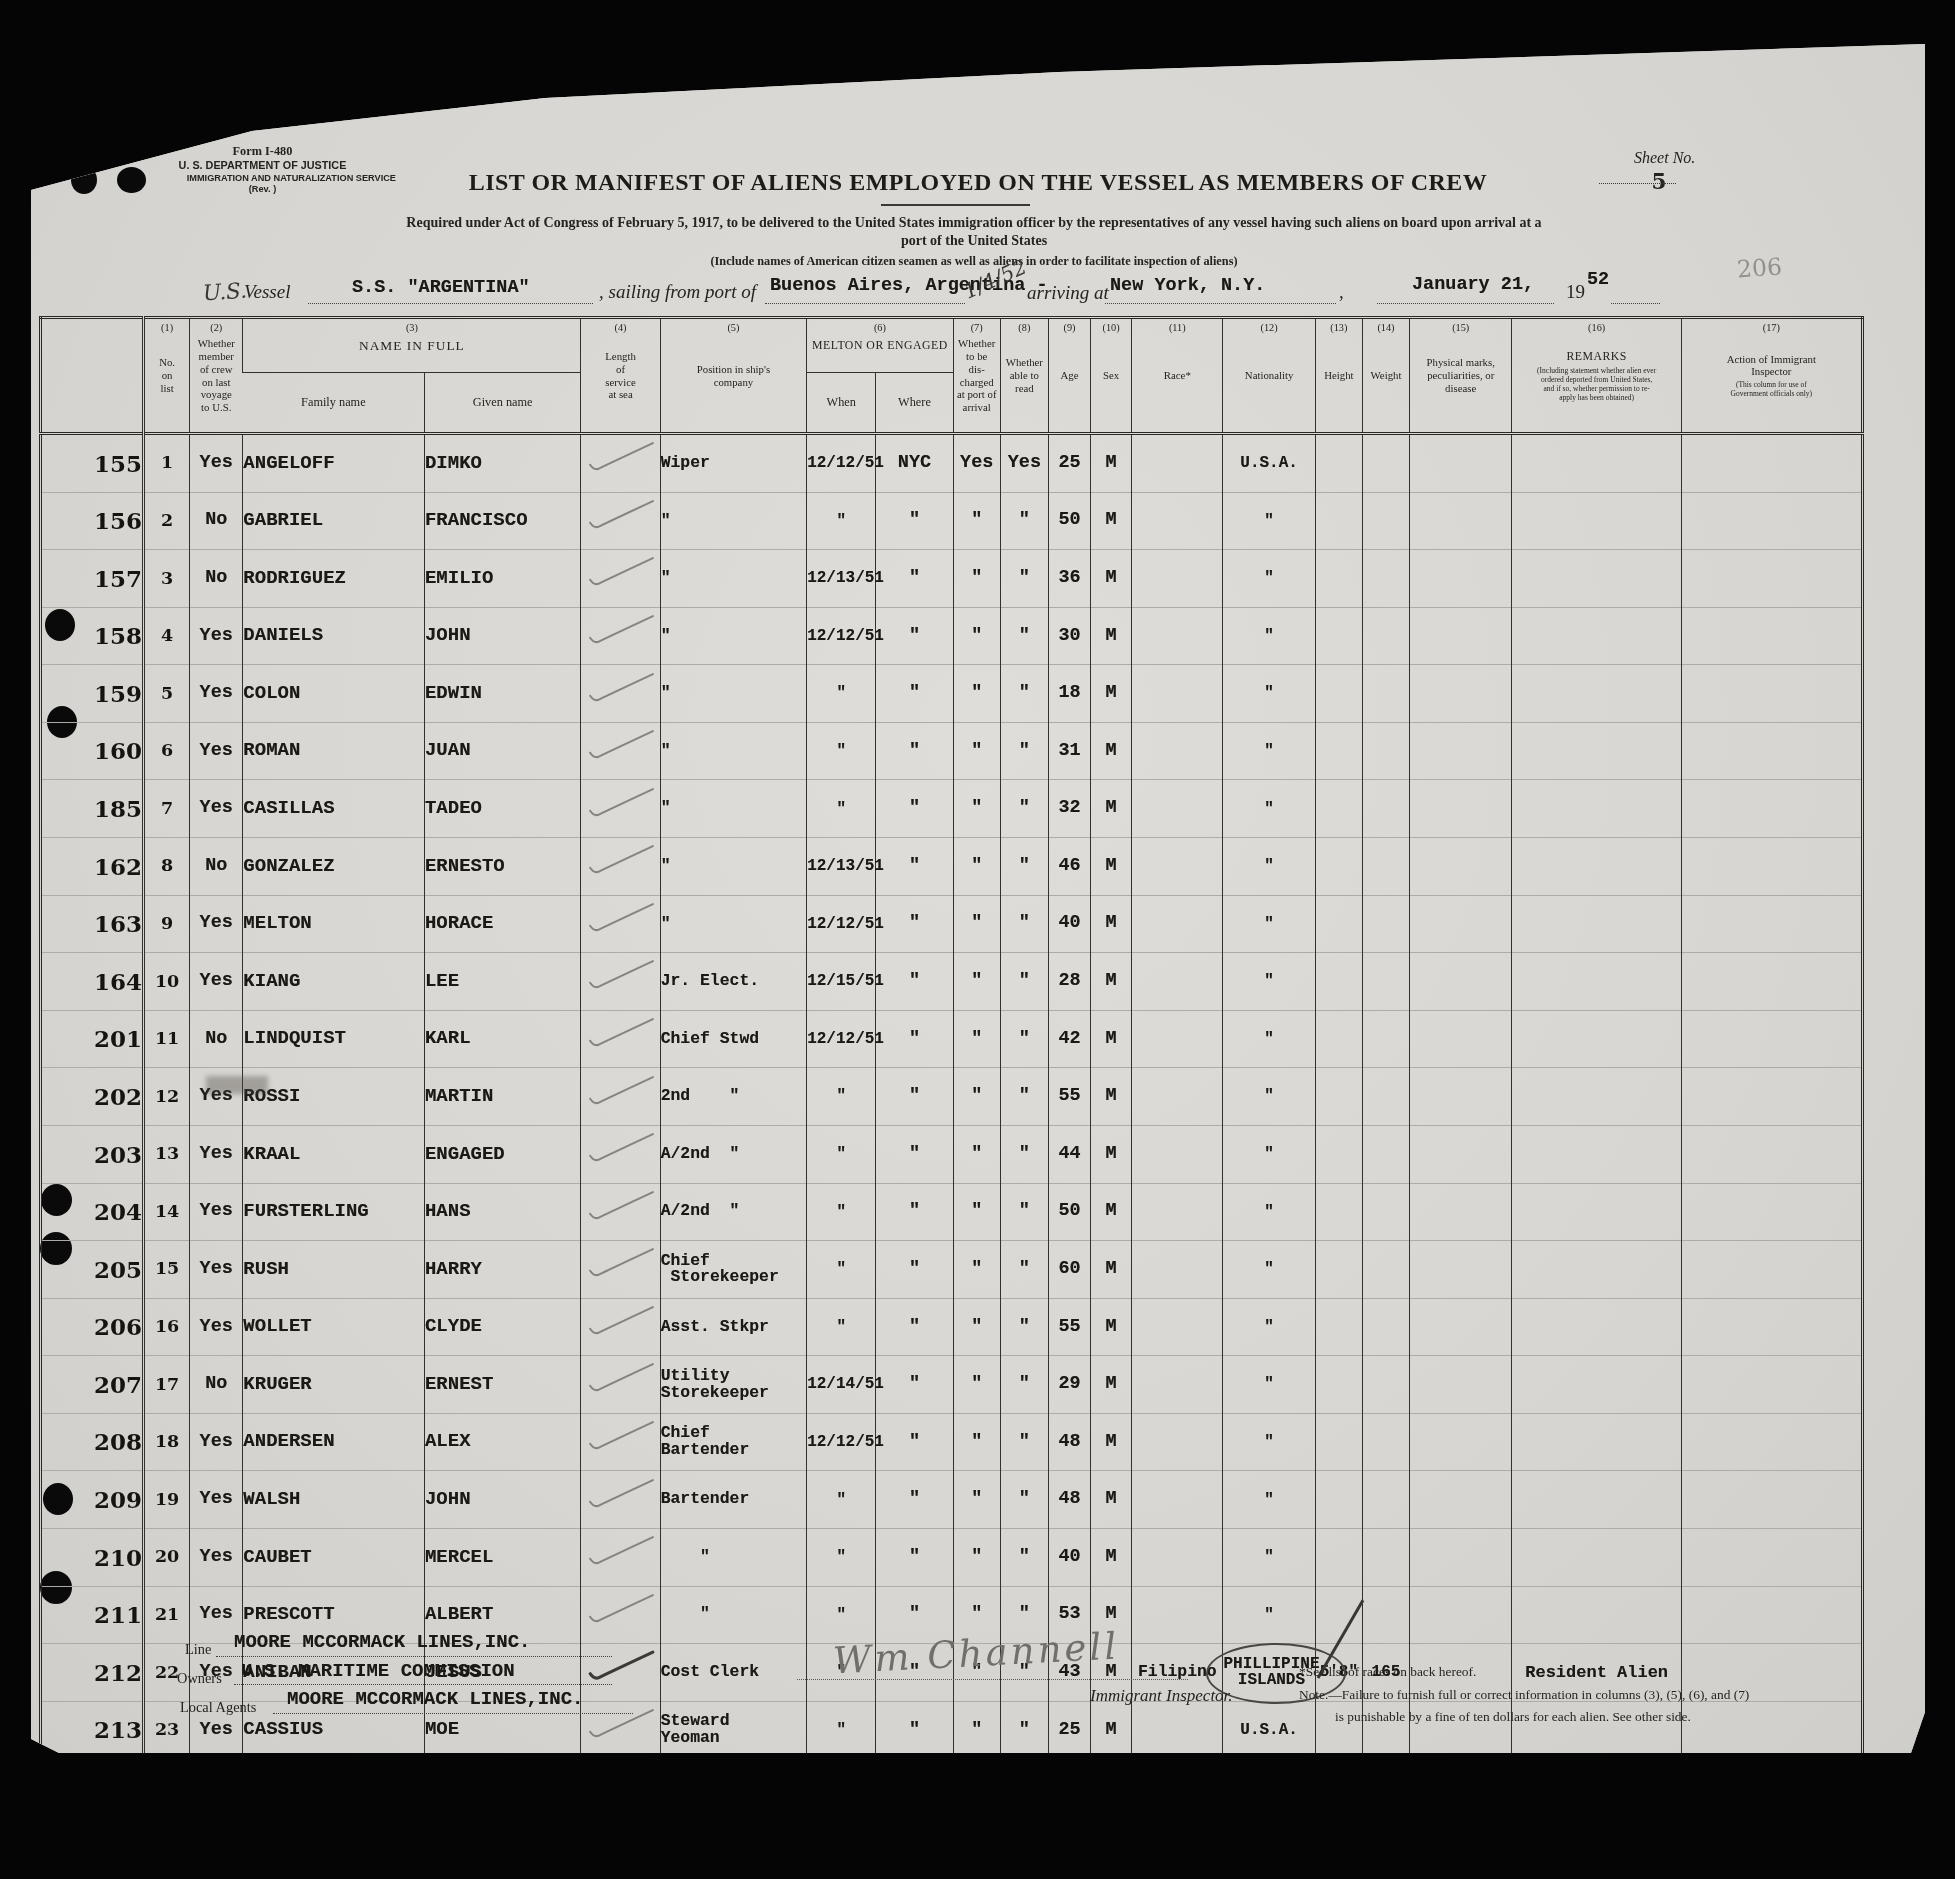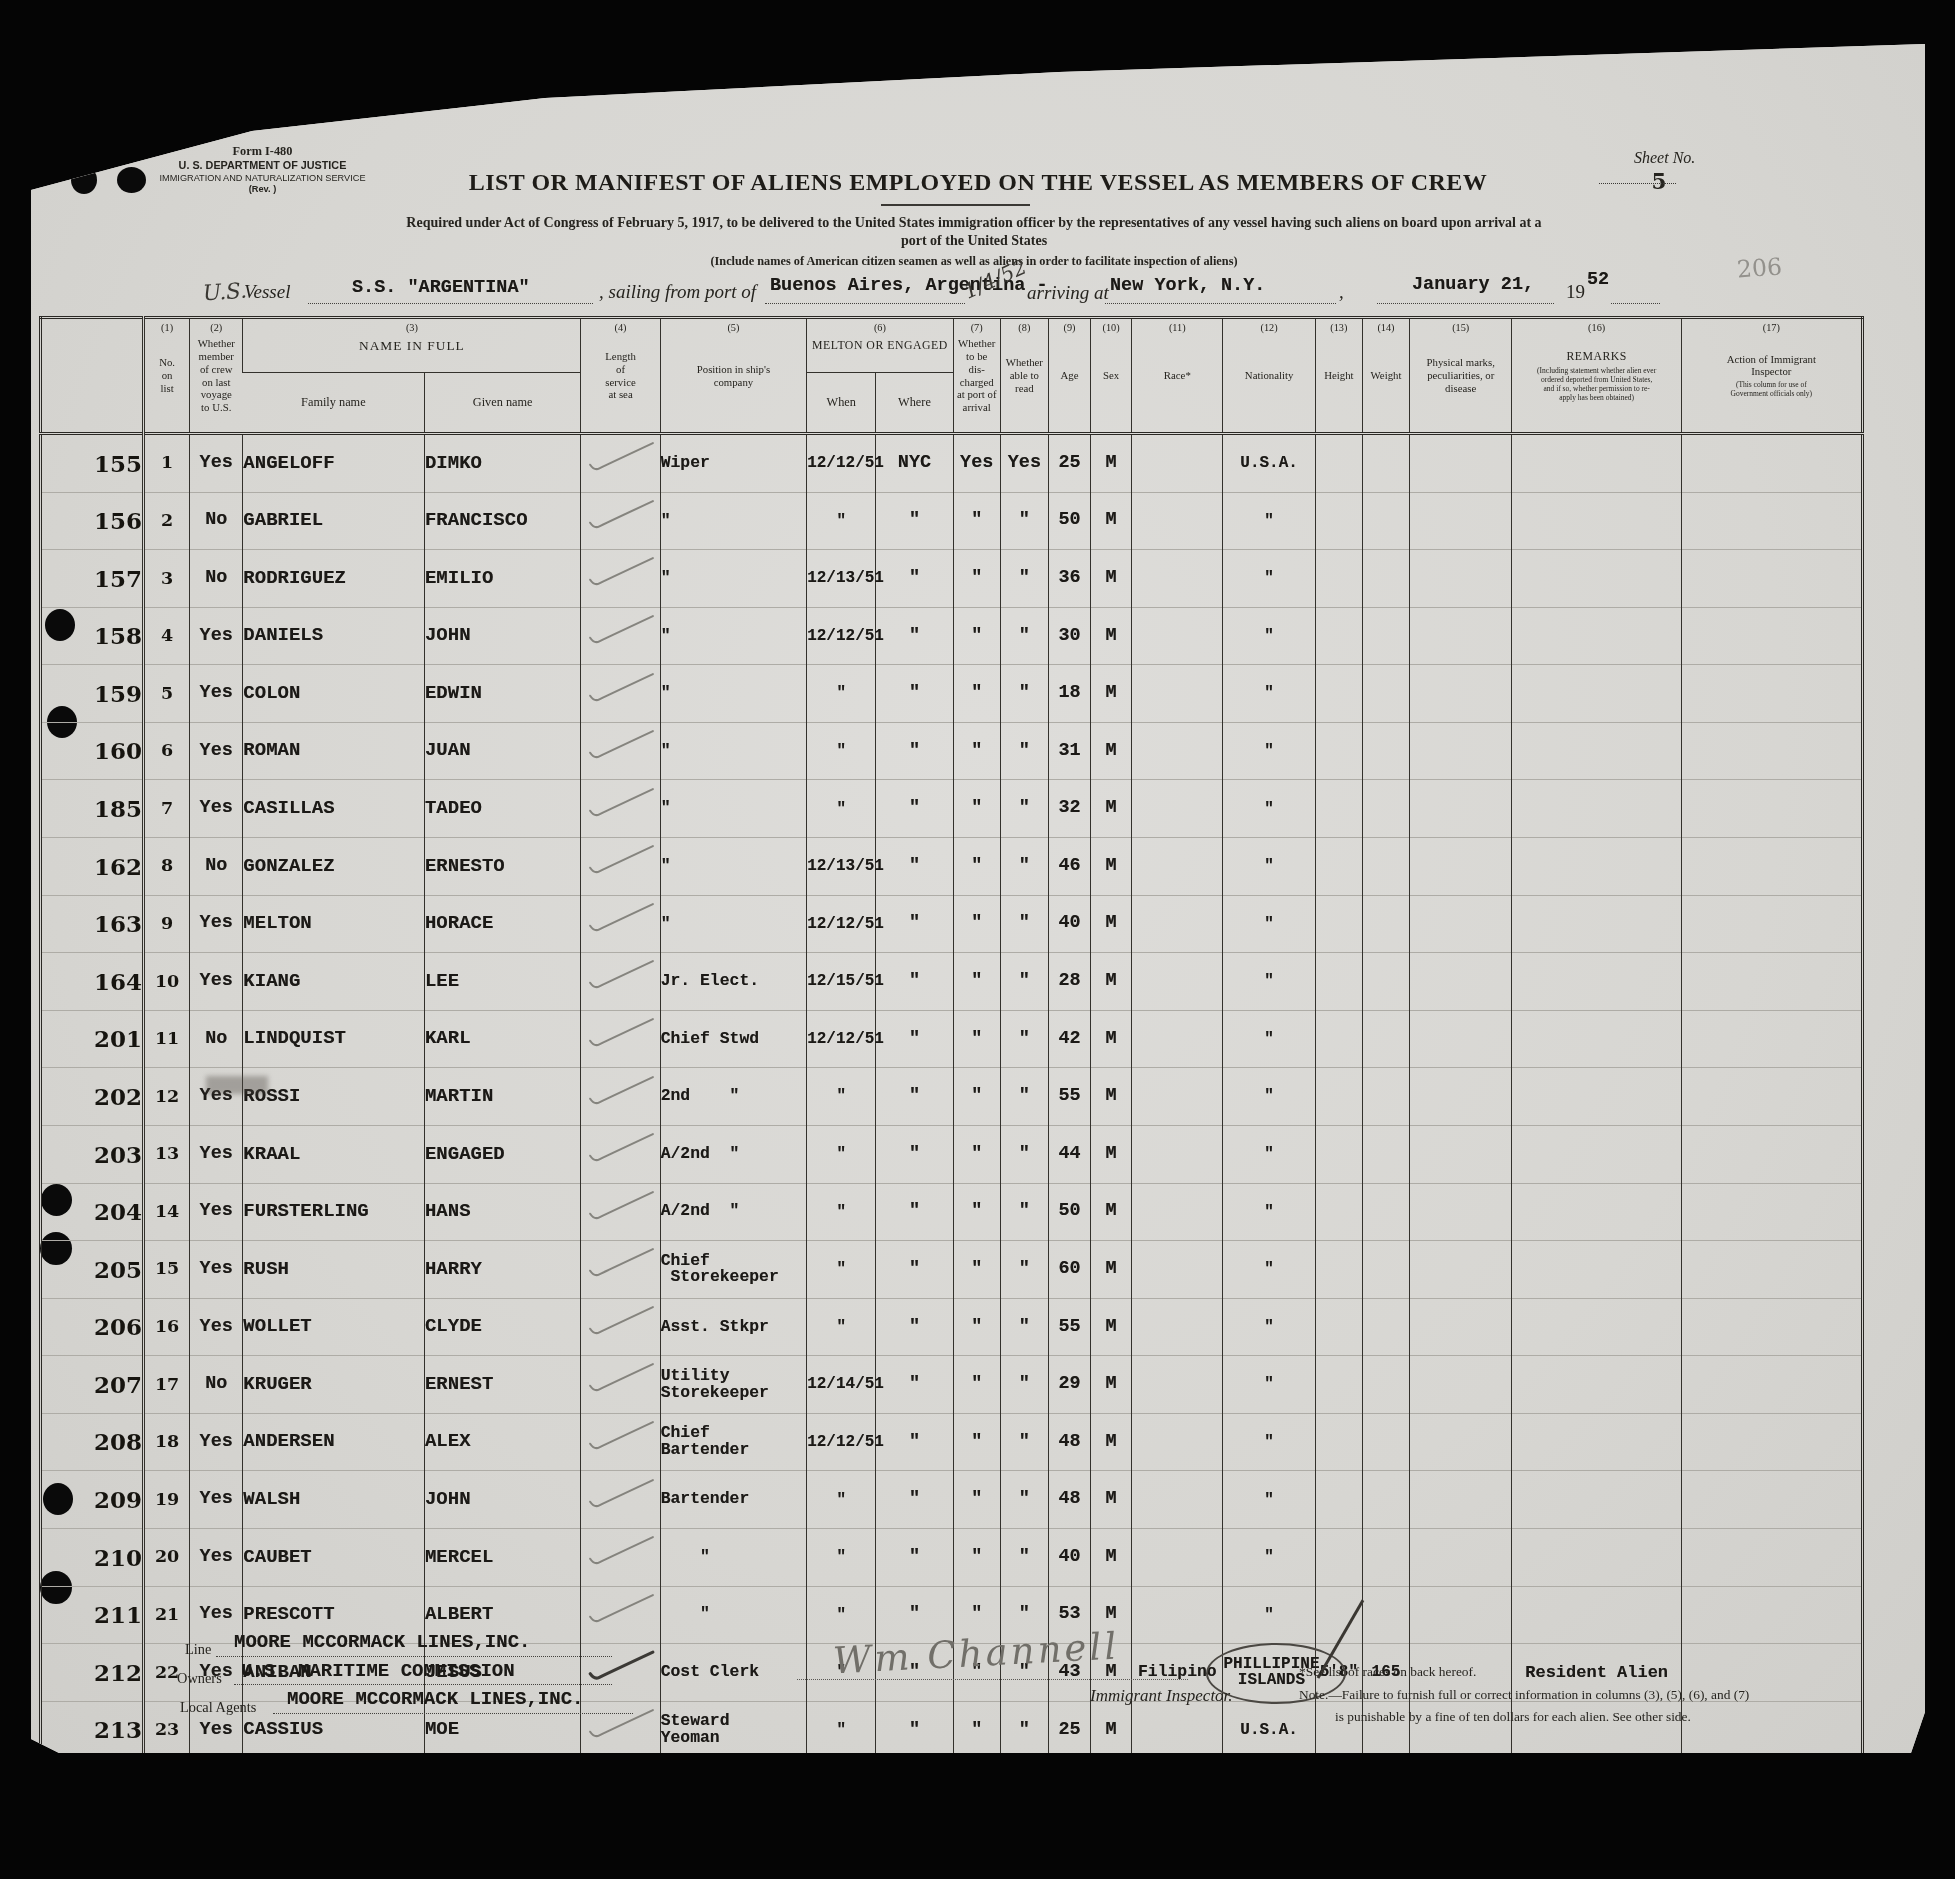--- a/index.html
+++ b/index.html
@@ -7,21 +7,21 @@
          font-family:"Liberation Serif",serif;}
   .paper{position:absolute;left:31px;top:44px;width:1894px;height:1709px;
          background:#d9d8d4;
          background-image:radial-gradient(ellipse at 50% 40%, #deddda 0%, #d7d6d2 60%, #cfceca 100%);
          clip-path:polygon(0 146px,221px 87px,514px 54px,1028px 28px,1894px 0,1894px 1668px,1880px 1709px,28px 1709px,0 1695px);}
   
   .hole{position:absolute;background:#0a0a0a;border-radius:50%;}
   .formhead{position:absolute;left:98px;top:100px;width:267px;text-align:center;line-height:1.25;color:#26241f;}
   .fh1{font-weight:bold;font-size:12.3px;}
   .fh2{font-weight:bold;font-size:10.8px;font-family:"Liberation Sans",sans-serif;}
-  .fh3{font-weight:normal;font-size:9.2px;font-family:"Liberation Sans",sans-serif;}
+  .fh3{font-weight:bold;font-size:9.2px;font-family:"Liberation Sans",sans-serif;text-align:right;}
   .fh4{font-weight:bold;font-size:9.2px;font-family:"Liberation Sans",sans-serif;}
   .sheetno{position:absolute;left:1603px;top:105px;font-style:italic;font-size:16px;color:#26241f;}
   .sheetno .num{font-style:normal;font-weight:bold;font-size:21.6px;font-family:"DejaVu Serif",serif;position:relative;top:1.5px;padding:0 15.4px 0 17.5px;}
   .sheetno .dots{display:inline-block;width:77px;border-bottom:1.5px dotted #3a3834;position:relative;top:-3.1px;margin-left:-87px;z-index:0;}
   .title{position:absolute;left:0;top:125px;width:1894px;text-align:center;
          font-size:24px;font-weight:bold;letter-spacing:0.5px;color:#1e1c18;}
   .title-underline{position:absolute;left:850px;top:160px;width:149px;height:1.5px;background:#3a3834;}
   .sub1{position:absolute;left:0;top:171px;width:1886px;text-align:center;font-size:14px;font-weight:bold;color:#26241f;}
   .sub2{position:absolute;left:0;top:189px;width:1886px;text-align:center;font-size:14px;font-weight:bold;color:#26241f;}
   .sub3{position:absolute;left:0;top:210px;width:1886px;text-align:center;font-size:12.3px;font-weight:bold;color:#26241f;}

